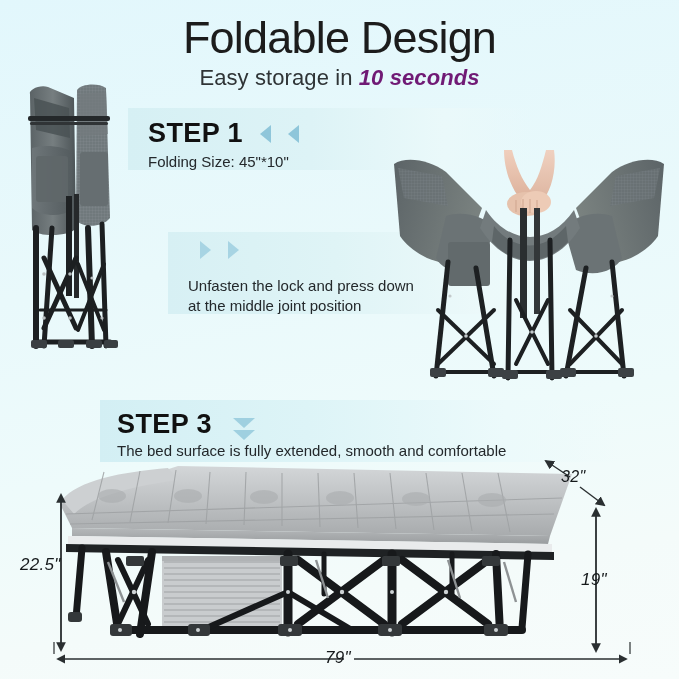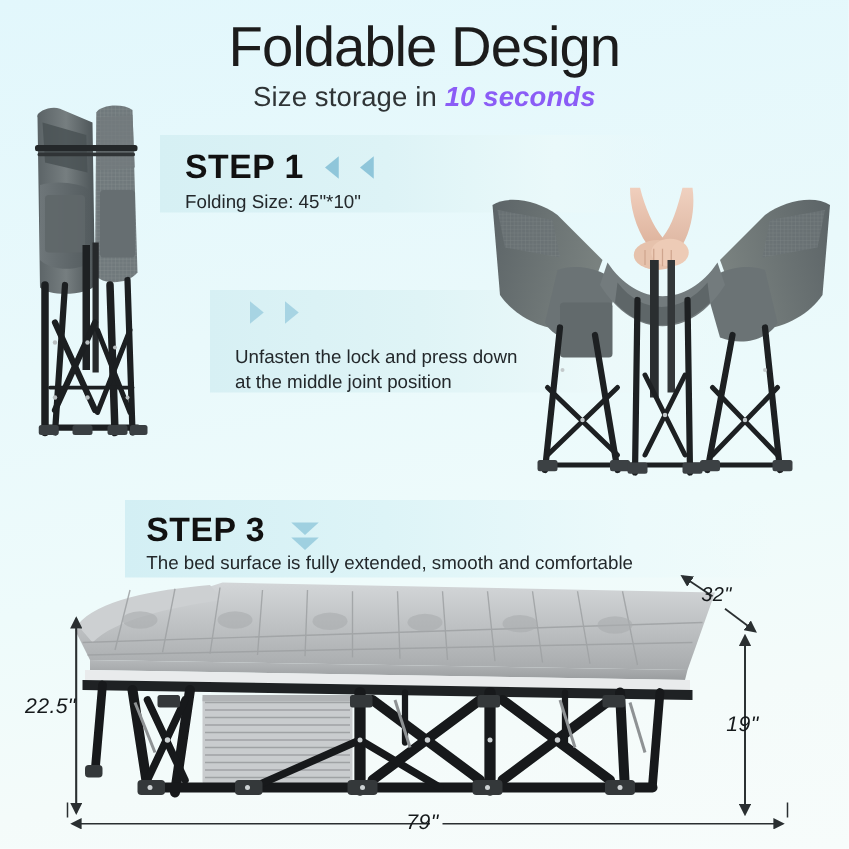--- a/index.html
+++ b/index.html
@@ -14,21 +14,21 @@
   
   .title {
     position:absolute; top:14px; left:0; width:100%; text-align:center;
     font-size:45px; font-weight:normal; letter-spacing:-0.8px; color:#1c1c1c;
     line-height:1.05;
   }
   .subtitle {
     position:absolute; top:65px; left:0; width:100%; text-align:center;
     font-size:22px; color:#2f3436; letter-spacing:0.1px;
   }
-  .subtitle .accent { color:#8b5cf6; font-weight:bold; font-style:italic; }
+  .subtitle .accent { color:#701a75; font-weight:bold; font-style:italic; }
 
   
   .band { position:absolute; }
   .band1 { left:128px; top:108px; width:405px; height:62px;
            background:linear-gradient(90deg,#d6f0f4 0%,#ddf3f6 45%,#eaf9fa 78%,rgba(238,250,251,0) 100%); }
   .band2 { left:168px; top:232px; width:420px; height:82px;
            background:linear-gradient(90deg,#d7f0f4 0%,#dff4f6 40%,#ecf9fa 75%,rgba(240,251,251,0) 100%); }
   .band3 { left:100px; top:400px; width:520px; height:62px;
            background:linear-gradient(90deg,#d3eff4 0%,#ddf4f7 40%,#ecfafb 78%,rgba(243,252,252,0) 100%); }
 
@@ -67,21 +67,21 @@
   .dim-19  { left:581px; top:570px; }
   .dim-79  { left:325px; top:648px; }
 </style>
 </head>
 <body>
 
 <div class="stage">
 
   <div class="title">Foldable Design</div>
   <div class="subtitle">
-    <span>Size storage in </span><span class="accent">10 seconds</span>
+    <span>Easy storage in </span><span class="accent">10 seconds</span>
   </div>
 
   <div class="band band1"></div>
   <div class="band band2"></div>
   <div class="band band3"></div>
 
   <div class="steplabel s1-label">
     <span class="txt">STEP 1</span>
     <span class="tri tri-l"></span>
     <span class="tri tri-l"></span>

